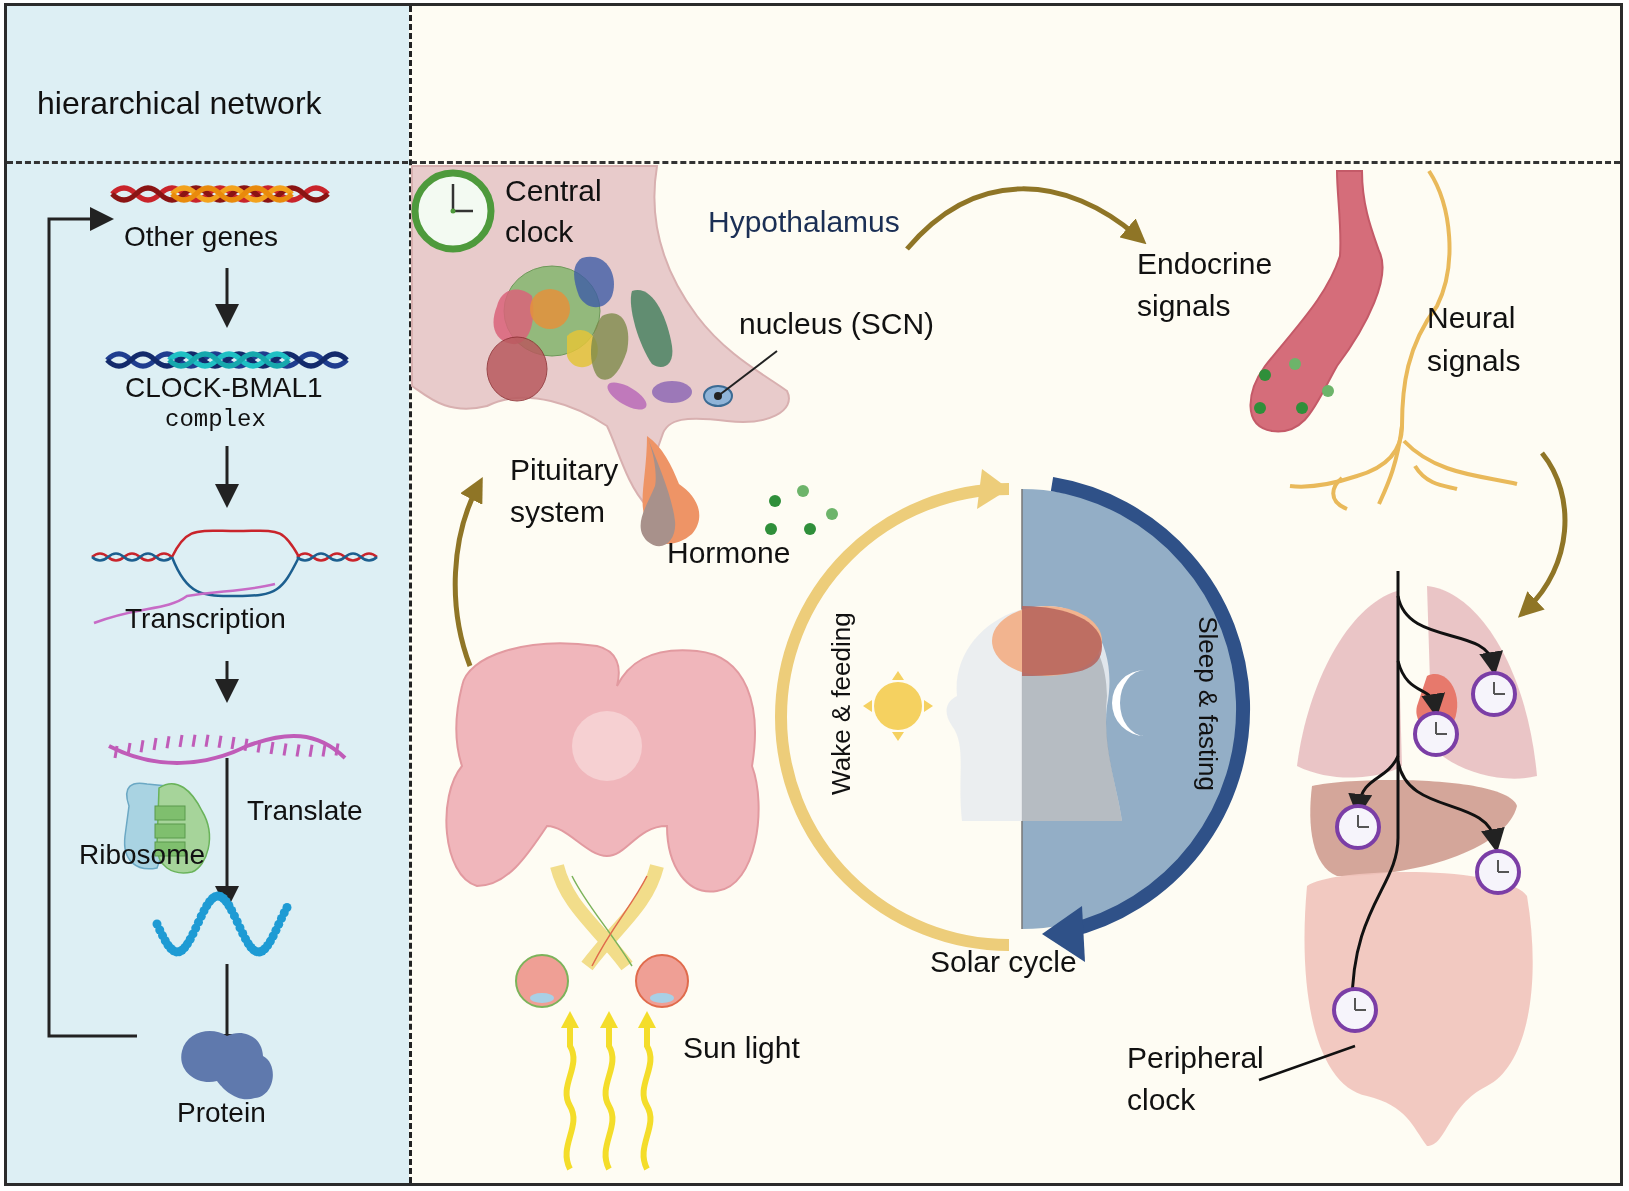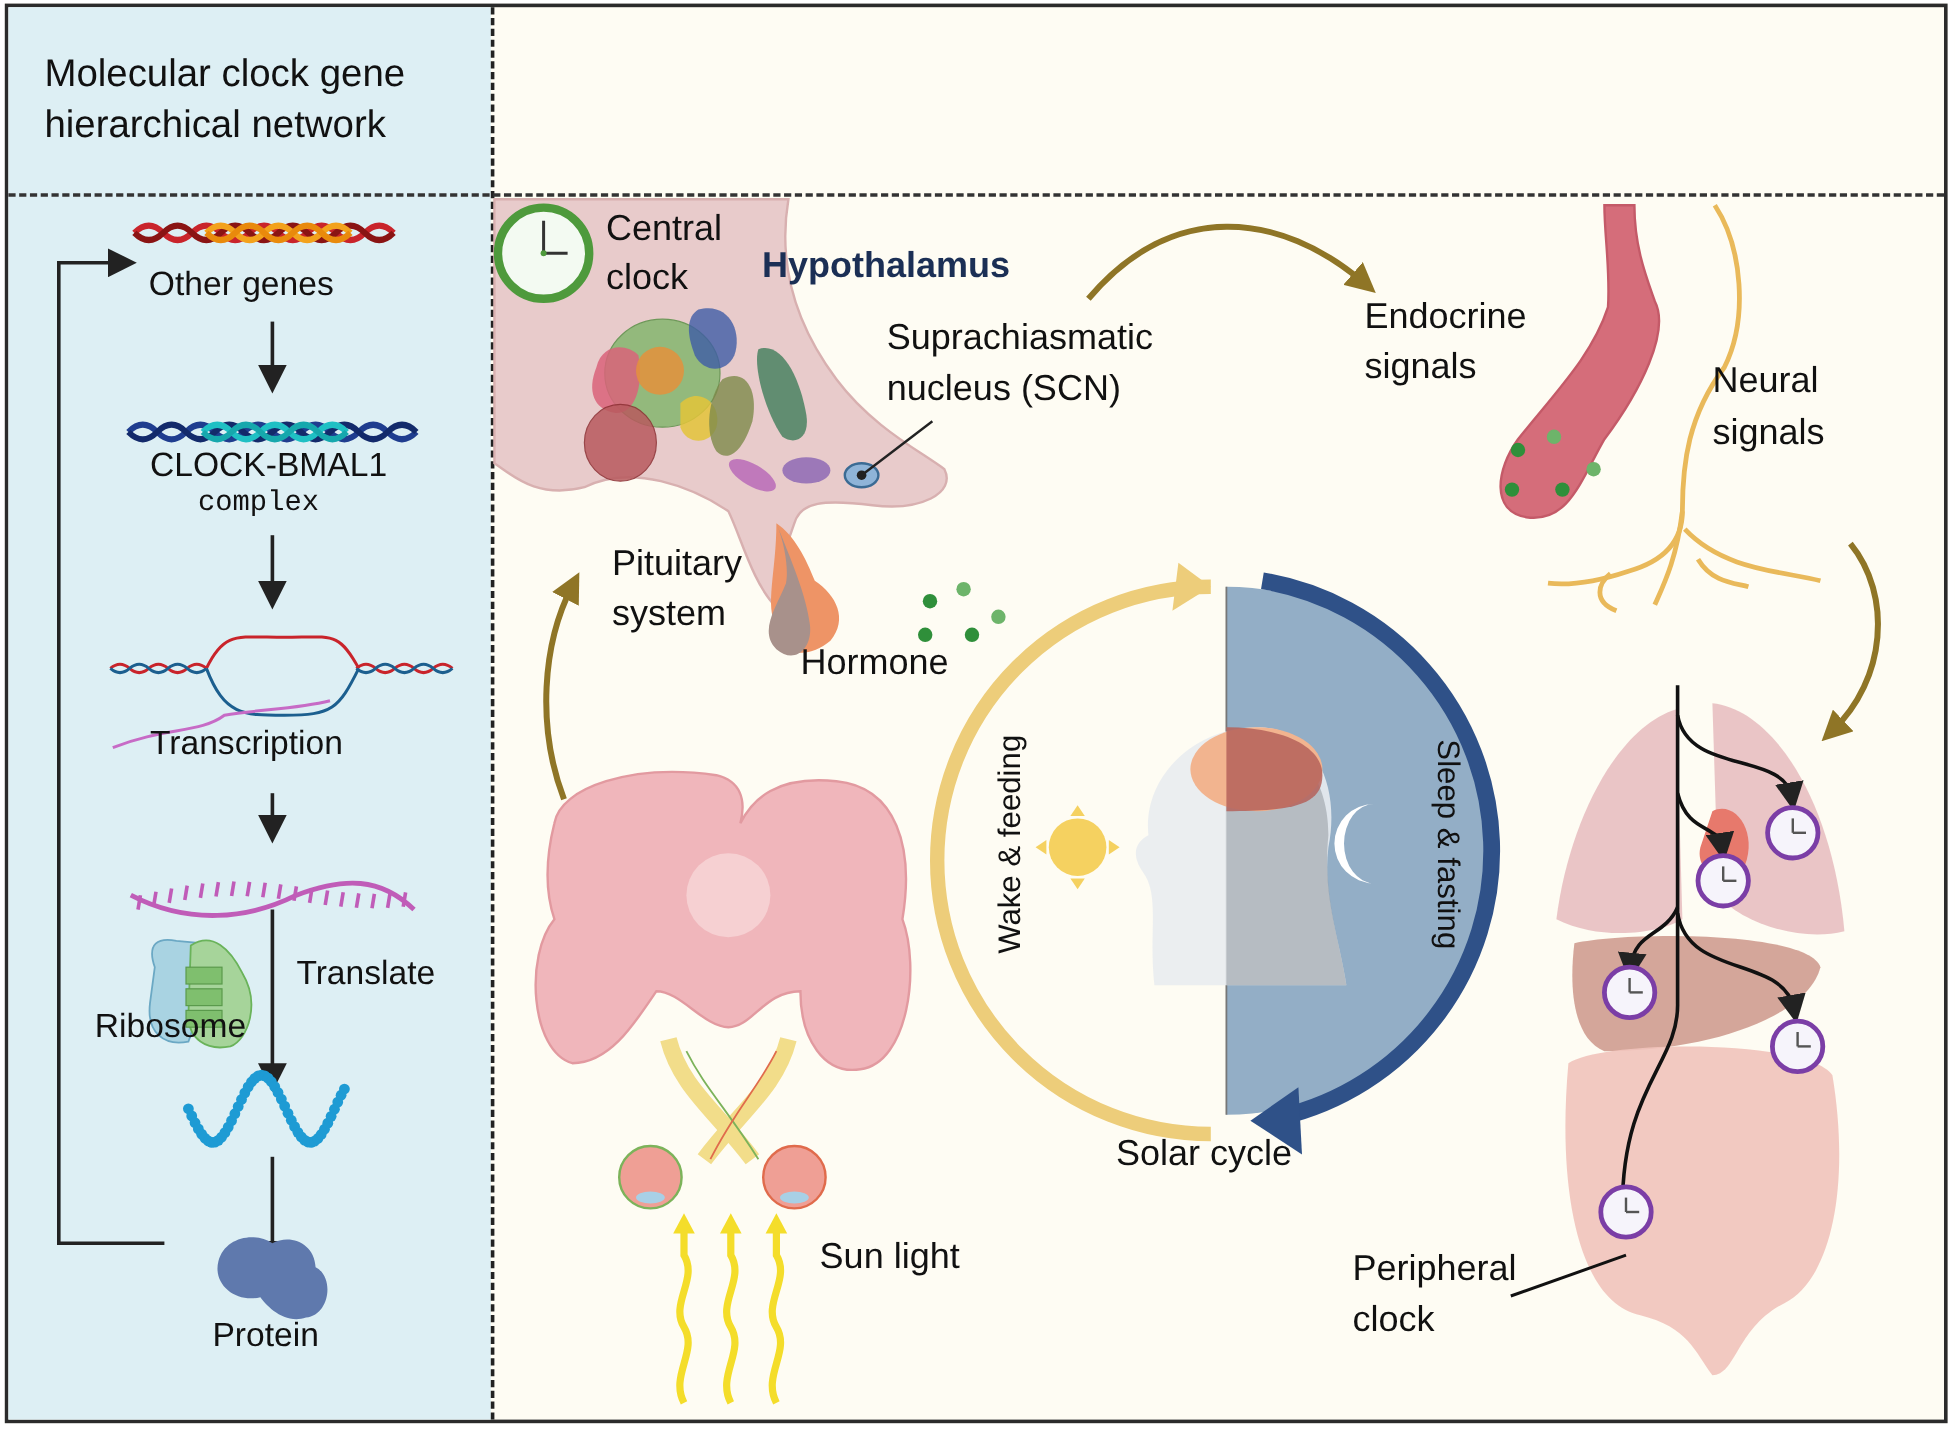--- a/index.html
+++ b/index.html
@@ -14,21 +14,20 @@
   svg#art{position:absolute;left:0;top:0;}
 </style>
 </head>
 <body>
 
 <div id="frame">
   <div id="left-panel"></div>
   <div id="vsep"></div>
   <div id="hsep"></div>
 
-  <div class="lbl title" style="left:30px;top:36px;">Molecular clock gene</div>
   <div class="lbl title" style="left:30px;top:78px;">hierarchical network</div>
 
   <svg id="art" width="1613" height="1177" viewBox="0 0 1613 1177">
     <defs>
       <marker id="ah" markerWidth="8" markerHeight="8" refX="4" refY="4" orient="auto" markerUnits="strokeWidth">
         <path d="M0,0 L8,4 L0,8 z" fill="#222"></path>
       </marker>
       <marker id="ahg" markerWidth="5" markerHeight="5" refX="2.5" refY="2.5" orient="auto" markerUnits="strokeWidth">
         <path d="M0,0 L5,2.5 L0,5 z" fill="#8f7526"></path>
       </marker>
@@ -308,22 +307,21 @@
   <div class="lbl" style="left:117px;top:214px;font-size:28px;">Other genes</div>
   <div class="lbl" style="left:118px;top:365px;font-size:28px;">CLOCK-BMAL1</div>
   <div class="lbl" style="left:158px;top:400px;font-size:24px;font-family:Liberation Mono, monospace;">complex</div>
   <div class="lbl" style="left:118px;top:596px;font-size:28px;">Transcription</div>
   <div class="lbl" style="left:240px;top:788px;font-size:28px;">Translate</div>
   <div class="lbl" style="left:72px;top:832px;font-size:28px;">Ribosome</div>
   <div class="lbl" style="left:170px;top:1090px;font-size:28px;">Protein</div>
 
   <div class="lbl" style="left:498px;top:167px;">Central</div>
   <div class="lbl" style="left:498px;top:208px;">clock</div>
-  <div class="lbl navy" style="left:628px;top:198px;font-weight:bold;">Hypothalamus</div>
-  <div class="lbl" style="left:732px;top:258px;">Suprachiasmatic</div>
+  <div class="lbl navy" style="left:701px;top:198px;">Hypothalamus</div>
   <div class="lbl" style="left:732px;top:300px;">nucleus (SCN)</div>
   <div class="lbl" style="left:503px;top:446px;">Pituitary</div>
   <div class="lbl" style="left:503px;top:488px;">system</div>
   <div class="lbl" style="left:660px;top:529px;">Hormone</div>
   <div class="lbl" style="left:1130px;top:240px;text-align:center;">Endocrine</div>
   <div class="lbl" style="left:1130px;top:282px;">signals</div>
   <div class="lbl" style="left:1420px;top:294px;">Neural</div>
   <div class="lbl" style="left:1420px;top:337px;">signals</div>
 
   <div class="lbl" style="left:735px;top:682px;width:200px;text-align:center;font-size:26px;transform:rotate(-90deg);">Wake &amp; feeding</div>

